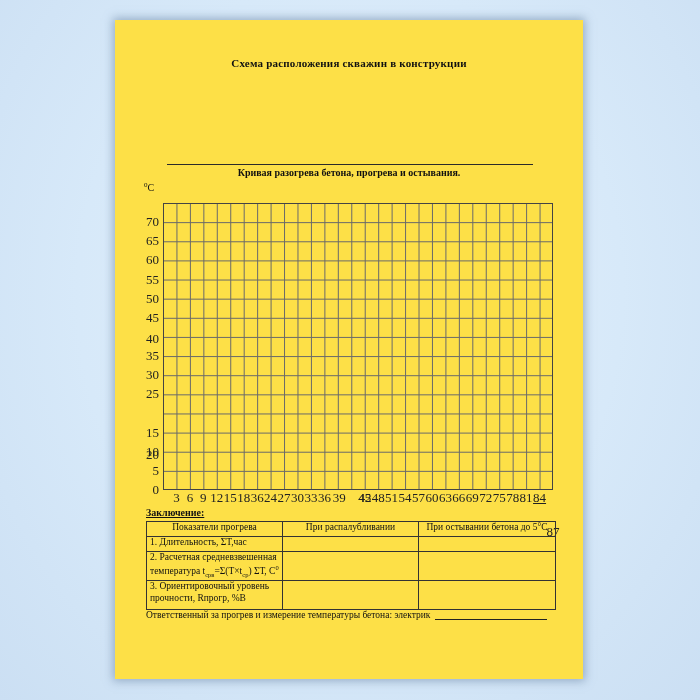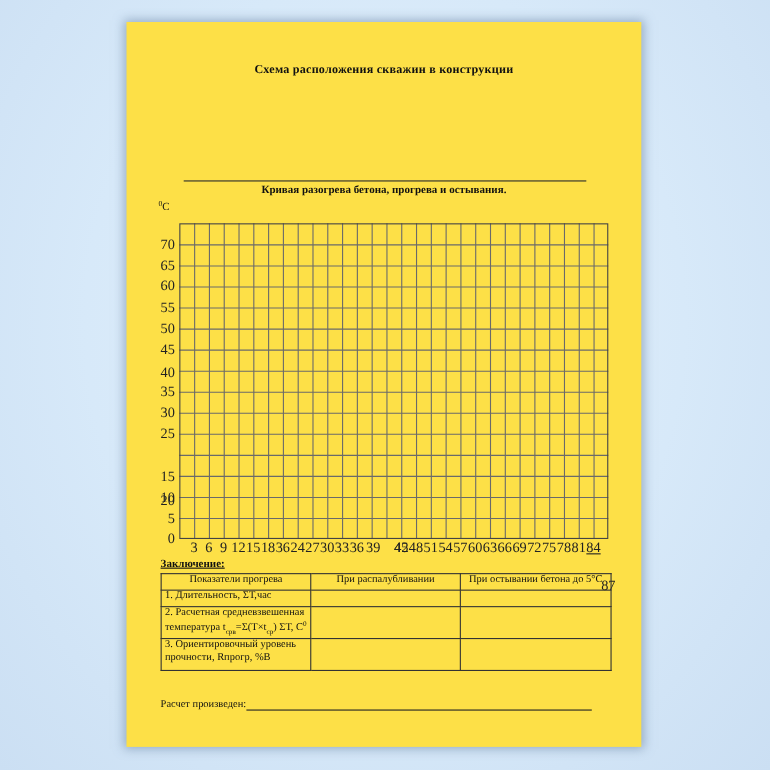--- a/index.html
+++ b/index.html
@@ -203,16 +203,16 @@
           <td></td>
         </tr>
         <tr class="r-tall">
           <td><span>3. Ориентировочный уровень прочности, Rпрогр, %В</span></td>
           <td></td>
           <td></td>
         </tr>
       </tbody>
   </table>
 
-
-  <div class="footer-line f2"><span>Расчет произведен:</span><span class="blank b2"></span></div>
+  <div class="footer-line f1"><span>Ответственный за прогрев и измерение температуры бетона: электрик</span><span class="blank b1"></span></div>
+
 
 </div>
 
 </body></html>

